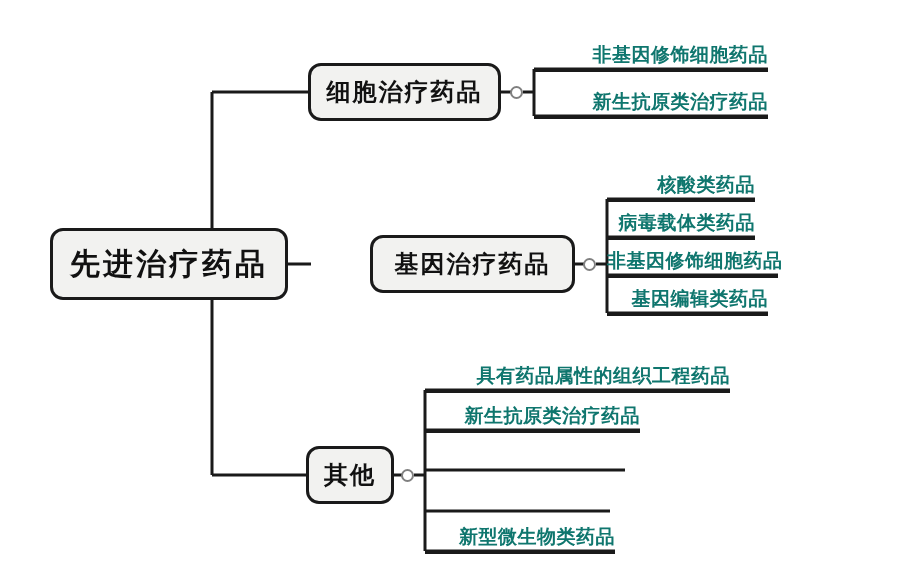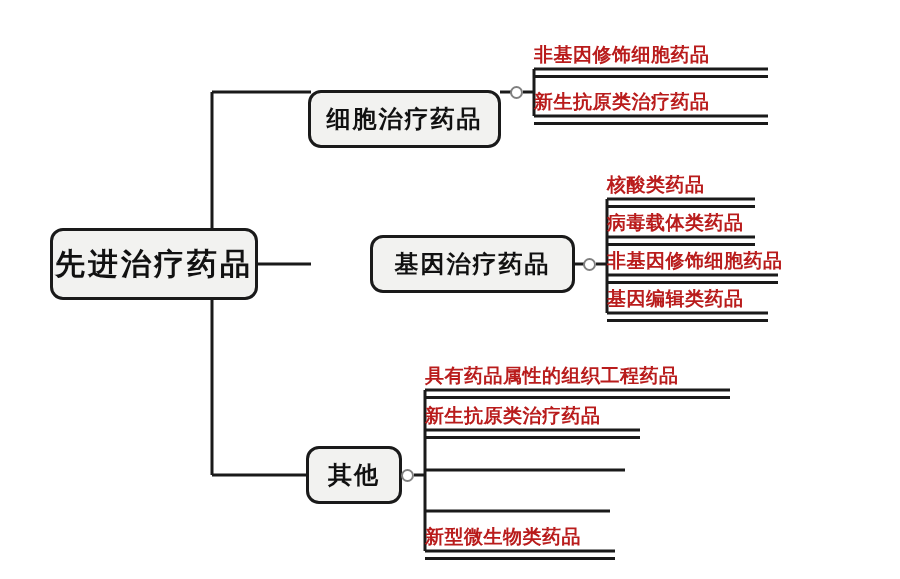--- a/index.html
+++ b/index.html
@@ -44,29 +44,30 @@
     font-size: 30px;
     letter-spacing: 3px;
   }
   .node-branch {
     font-size: 24px;
     letter-spacing: 2px;
   }
   .leaf {
     position: absolute;
     box-sizing: border-box;
-    color: #b91c1c;
+    color: #0f766e;
     font-weight: bold;
     font-size: 19px;
     letter-spacing: 0.5px;
     white-space: nowrap;
     border-bottom: 3px solid #1a1a1a;
-    padding-bottom: 9px;
+    padding-bottom: 3px;
     line-height: 24px;
     z-index: 2;
+    text-align: right;
   }
   .toggle {
     position: absolute;
     box-sizing: border-box;
     width: 13px;
     height: 13px;
     border-radius: 50%;
     border: 2px solid #808080;
     background: #ffffff;
     z-index: 4;
@@ -106,25 +107,25 @@
       <path d="M 414 475 L 425 475"></path>
       <path d="M 425 390 L 425 551"></path>
       <path d="M 425 390 L 730 390"></path>
       <path d="M 425 430 L 640 430"></path>
       <path d="M 425 470 L 625 470"></path>
       <path d="M 425 511 L 610 511"></path>
       <path d="M 425 551 L 615 551"></path>
     </g>
   </svg>
 
-  <div class="node node-root" style="left:50px; top:228px; width:208px; height:72px;">
+  <div class="node node-root" style="left:50px; top:228px; width:238px; height:72px;">
     <span>先进治疗药品</span>
   </div>
 
-  <div class="node node-branch" style="left:308px; top:63px; width:193px; height:58px;margin-top:27px;">
+  <div class="node node-branch" style="left:308px; top:63px; width:193px; height:58px;">
     <span>细胞治疗药品</span>
   </div>
   <div class="toggle" style="left:510px; top:86px;"></div>
   <div class="leaf" style="left:534px; top:42px; width:234px;">
     <span>非基因修饰细胞药品</span>
   </div>
   <div class="leaf" style="left:534px; top:89px; width:234px;">
     <span>新生抗原类治疗药品</span>
   </div>
 
@@ -138,21 +139,21 @@
   <div class="leaf" style="left:607px; top:210px; width:148px;">
     <span>病毒载体类药品</span>
   </div>
   <div class="leaf" style="left:607px; top:248px; width:171px;">
     <span>非基因修饰细胞药品</span>
   </div>
   <div class="leaf" style="left:607px; top:286px; width:161px;">
     <span>基因编辑类药品</span>
   </div>
 
-  <div class="node node-branch" style="left:306px; top:446px; width:96px; height:58px;">
+  <div class="node node-branch" style="left:306px; top:446px; width:88px; height:58px;">
     <span>其他</span>
   </div>
   <div class="toggle" style="left:401px; top:469px;"></div>
   <div class="leaf" style="left:425px; top:403px; width:215px;">
     <span>新生抗原类治疗药品</span>
   </div>
   <div class="leaf" style="left:425px; top:363px; width:305px;">
     <span>具有药品属性的组织工程药品</span>
   </div>
   <div class="leaf" style="left:425px; top:524px; width:190px;">

